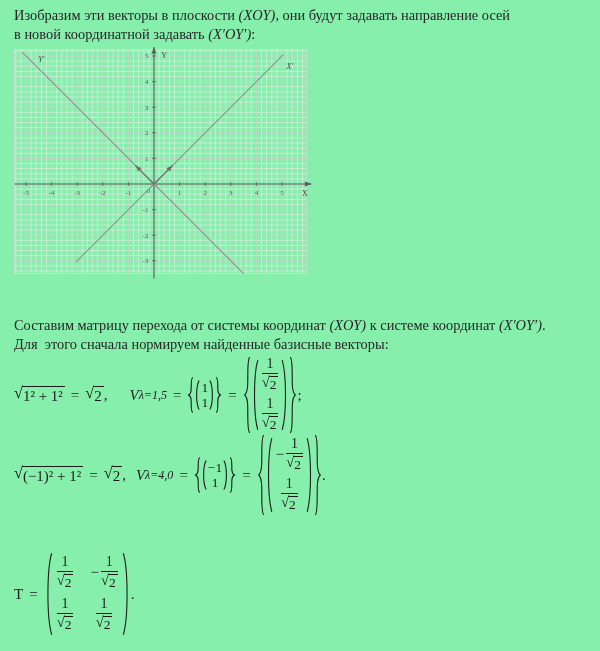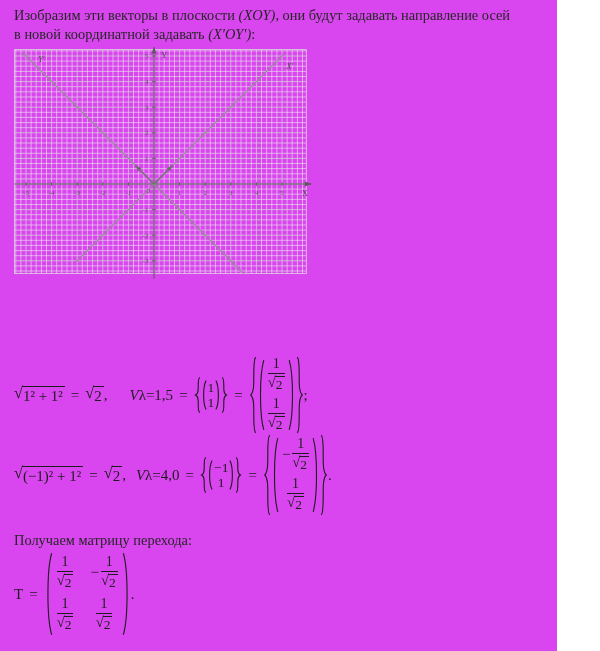--- a/index.html
+++ b/index.html
@@ -1,27 +1,27 @@
 <!DOCTYPE html>
 <html><head>
 <meta charset="utf-8">
 <style>
   html,body{margin:0;padding:0;background:#fff;}
-  .page{position:relative;width:557px;height:651px;background:#d946ef;overflow:hidden;
+  .page{position:relative;width:600px;height:651px;background:#86efac;overflow:hidden;
         font-family:"Liberation Serif",serif;color:#262626;}
   .para{position:absolute;left:14px;right:6px;font-size:14.4px;line-height:19px;}
   .pline{white-space:nowrap;}
   .it{font-style:italic;}
   .rm{font-style:normal;}
 
   
   .frow{position:absolute;left:14px;display:flex;align-items:center;
         font-family:"Liberation Serif",serif;font-size:15px;color:#1c1c1c;}
   .eq{margin:0 6px;}
-  .sb{font-size:15px;vertical-align:-4px;}
+  .sb{font-size:12px;font-style:italic;vertical-align:-4px;}
   .spacer{display:inline-block;height:1px;}
 
   
   .sq{display:inline-flex;align-items:flex-start;}
   .sq .sg{line-height:1;font-size:1.08em;margin-right:-1px;transform:translateY(-1px);}
   .sq .rc{border-top:1.2px solid #1c1c1c;line-height:1.2;padding:0 2px 0 1px;}
 
   
   .frac{display:inline-flex;flex-direction:column;align-items:center;font-size:14px;}
   .frac .num{line-height:1.05;padding:0 2px;}
@@ -205,20 +205,22 @@
         <polygon points="162.7,119.3 159.8,125.6 156.4,122.2" fill="#6f6f6f"></polygon>
         <line x1="144" y1="138" x2="125.3" y2="119.3" stroke="#6f6f6f" stroke-width="1.2"></line>
         <polygon points="125.3,119.3 131.6,122.2 128.2,125.6" fill="#6f6f6f"></polygon>
         <text x="151.2" y="12" font-family="Liberation Serif, serif" font-size="8" fill="#4a4a4a" text-anchor="start">Y</text>
         <text x="295" y="150.3" font-family="Liberation Serif, serif" font-size="8" fill="#4a4a4a" text-anchor="middle">X</text>
         <text x="276.6" y="22.8" font-family="Liberation Serif, serif" font-size="8" font-style="italic" fill="#4a4a4a" text-anchor="start">X′</text>
         <text x="31.4" y="15.6" font-family="Liberation Serif, serif" font-size="8" font-style="italic" fill="#4a4a4a" text-anchor="middle">Y′</text>
       </svg></div>
 
   <div class="para" style="top:316px;">
+    <div class="pline"><span>Составим матрицу перехода от системы координат </span><span class="it">(XOY)</span><span> к системе координат </span><span class="it">(X′OY′)</span><span>.</span></div>
+    <div class="pline"><span>Для&nbsp; этого сначала нормируем найденные базисные векторы:</span></div>
   </div>
 
   <div class="frow" style="top:356px;height:78px;">
     <span class="sq">
         <span class="sg">√</span>
         <span class="rc">1² + 1²</span>
       </span>
     <span class="eq">=</span>
     <span class="sq">
         <span class="sg">√</span>
@@ -354,23 +356,20 @@
       <svg class="dsvg flip" width="8" height="76" viewBox="0 0 8 100" preserveAspectRatio="none">
           <path d="M6.8,1.5 C2.4,22 2.4,78 6.8,98.5" fill="none" stroke="#1c1c1c" stroke-width="1.1" vector-effect="non-scaling-stroke"></path>
         </svg>
       <svg class="dsvg flip" width="8" height="82" viewBox="0 0 10 100" preserveAspectRatio="none">
           <path d="M8.5,1.5 C5.2,3.5 6.3,18 5.9,36 C5.6,45 3.8,48.5 2.2,50 C3.8,51.5 5.6,55 5.9,64 C6.3,82 5.2,96.5 8.5,98.5" fill="none" stroke="#1c1c1c" stroke-width="1.1" vector-effect="non-scaling-stroke"></path>
         </svg>
     </span>
     <span>.</span>
   </div>
 
-  <div class="para" style="top:531px;">
-    <div class="pline"><span>Получаем матрицу перехода:</span></div>
-  </div>
 
   <div class="frow" style="top:549px;height:90px;">
     <span class="rm">T</span>
     <span class="eq">=</span>
     <span class="grp">
       <svg class="dsvg" width="9" height="84" viewBox="0 0 8 100" preserveAspectRatio="none">
           <path d="M6.8,1.5 C2.4,22 2.4,78 6.8,98.5" fill="none" stroke="#1c1c1c" stroke-width="1.1" vector-effect="non-scaling-stroke"></path>
         </svg>
       <span class="tmat">
         <span class="cell">

